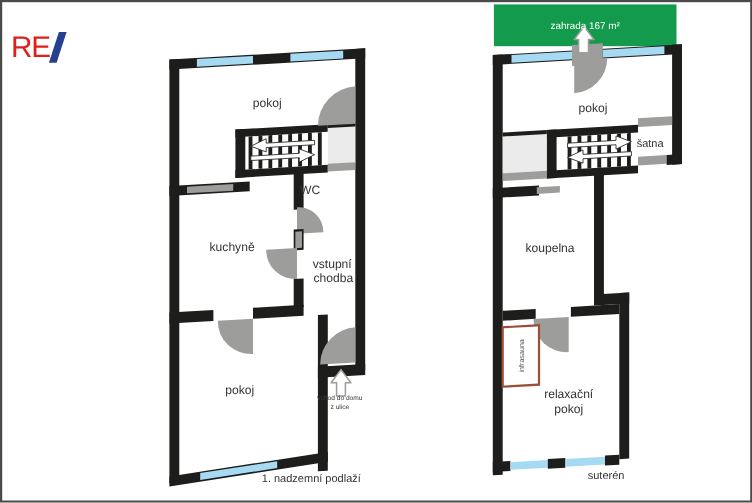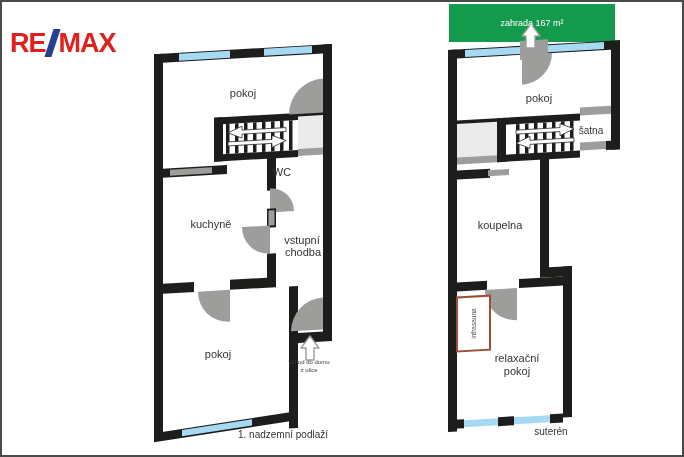--- a/index.html
+++ b/index.html
@@ -2,21 +2,21 @@
 <html><head>
 <meta charset="utf-8">
 <style>
   html,body{margin:0;padding:0;background:#fff;}
   .canvas{
     position:relative;width:684px;height:457px;box-sizing:border-box;
     background:#ffffff;border:2px solid #4a4a4a;overflow:hidden;
     font-family:"Liberation Sans", sans-serif;
   }
   .logo{position:absolute;top:27px;left:8px;display:flex;align-items:center;
-        font-weight:700;font-size:27px;letter-spacing:-1px;line-height:1;justify-content:space-between;}
+        font-weight:400;font-size:27px;letter-spacing:-1px;line-height:1;justify-content:space-between;}
   .logo .re,.logo .max{color:#e0201c;}
   .logo .slash{display:inline-block;width:7px;height:28px;background:#24408e;
         transform:skewX(-18deg);margin:0 3px;}
   svg{position:absolute;left:0;top:0;}
   .wall{fill:#1d1d1b;}
   .win{fill:#a6daf3;}
   .door{fill:#9d9d9c;}
   .cor{fill:#ebebeb;}
   .garden{fill:#149a4d;}
   .stairarrow{fill:#ffffff;stroke:#2b2b2b;stroke-width:0.8;}
@@ -30,21 +30,20 @@
   .t65{font-size:6.5px;fill:#555555;}
 </style>
 </head>
 <body>
 
 <div class="canvas">
 
   <div class="logo">
     <span class="re">RE</span>
     <span class="slash"></span>
-    <span class="max">MAX</span>
   </div>
 
   <svg width="684" height="457" viewBox="0 0 684 457">
 
     <rect class="garden" x="447" y="2" width="166" height="38"></rect>
 
     <g transform="translate(0,13.95) skewY(-3.3)">
 
       <rect class="wall" x="152" y="47" width="178" height="9"></rect>
       <rect class="win" x="177" y="48" width="51" height="7"></rect>

